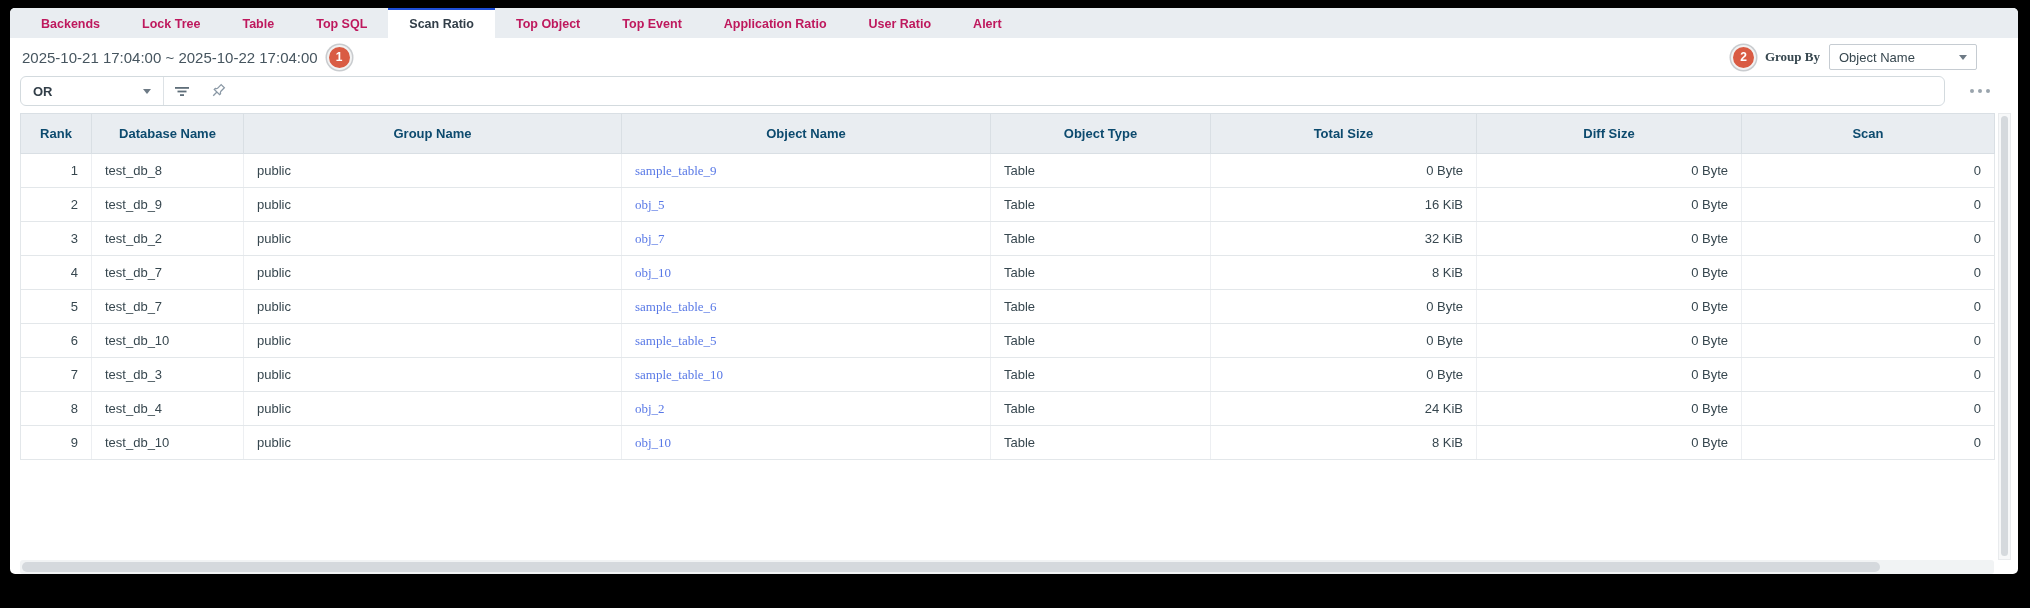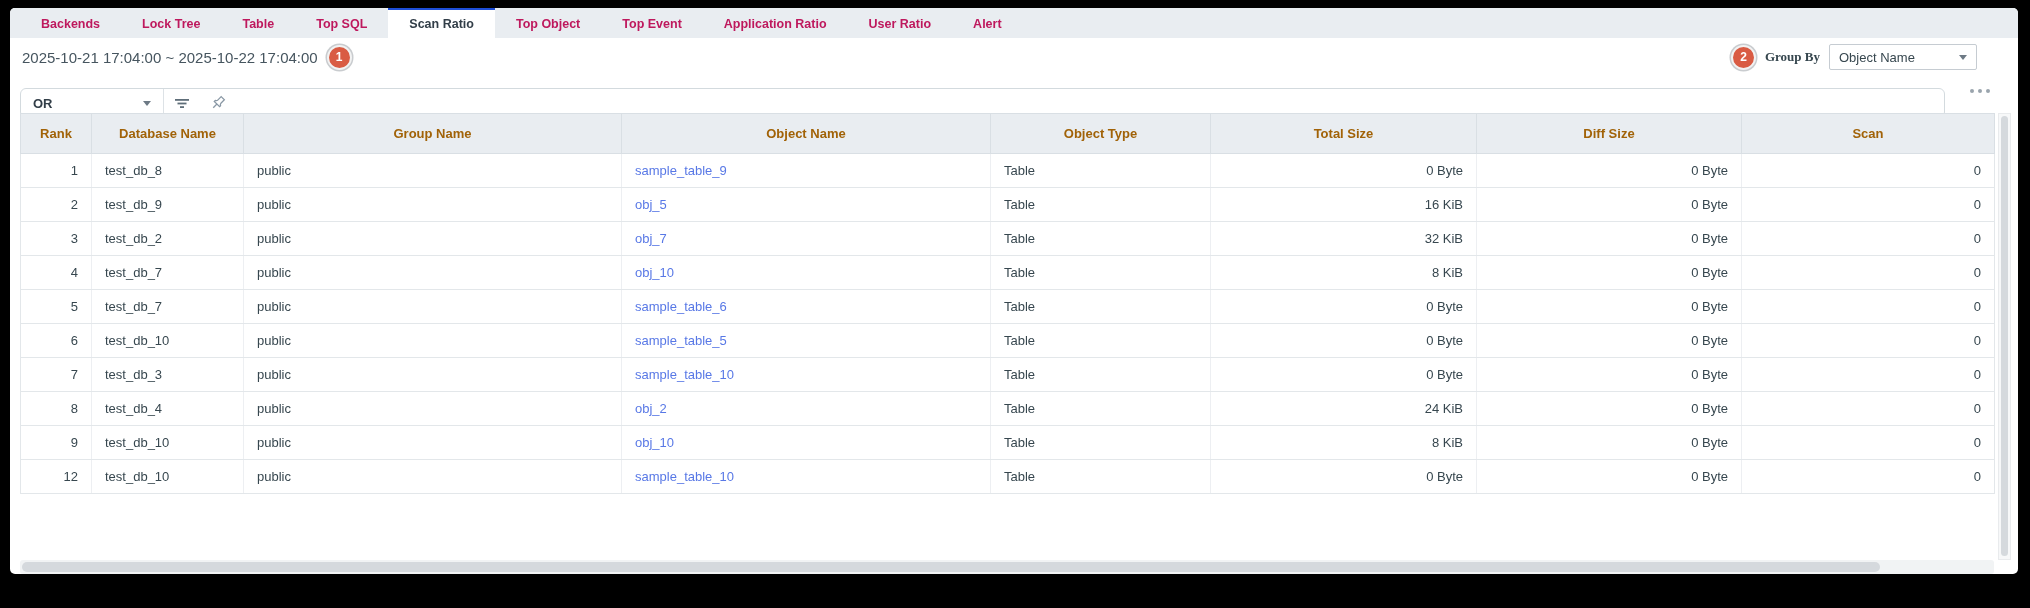--- a/index.html
+++ b/index.html
@@ -43,51 +43,51 @@
   }
   .caret{
     width:0;height:0;border-left:4px solid transparent;border-right:4px solid transparent;
     border-top:5px solid #6d7a85;display:inline-block;
   }
   
   .filter-row{position:absolute;left:0;top:68px;width:100%;height:30px;}
   .filter-box{
     position:absolute;left:10px;top:0;width:1925px;height:30px;
     border:1px solid #d3dade;border-radius:6px;background:#fff;
-    display:flex;box-sizing:border-box;margin-top:12px;
+    display:flex;box-sizing:border-box;
   }
   .op-select{
     width:142px;height:100%;display:flex;align-items:center;justify-content:space-between;
     padding:0 12px;box-sizing:border-box;font-size:13px;font-weight:700;color:#323e48;cursor:pointer;
   }
   .vsep{width:1px;height:100%;background:#dde2e6;}
   .icon-btn{display:flex;align-items:center;justify-content:center;width:36px;height:100%;cursor:pointer;}
   .filter-input{flex:1;height:100%;cursor:text;}
   .more{
     position:absolute;left:1948px;top:0;width:44px;height:30px;
     display:flex;align-items:center;justify-content:center;gap:4px;cursor:pointer;
   }
   .more i{width:4px;height:4px;border-radius:50%;background:#9aa4ad;}
   
   .table-wrap{position:absolute;left:10px;top:105px;}
   table{border-collapse:collapse;table-layout:fixed;width:1974px;font-size:13px;}
   thead th{
-    height:40px;background:#e9edf1;color:#a16207;font-weight:700;text-align:center;
+    height:40px;background:#e9edf1;color:#0c4a6e;font-weight:700;text-align:center;
     border:1px solid #d9dfe4;border-left:none;padding:0 8px;box-sizing:border-box;
   }
   thead th:first-child{border-left:1px solid #d9dfe4;}
   tbody td{
     height:34px;color:#37474f;background:#fff;
     border-right:1px solid #edeff2;border-bottom:1px solid #e3e7ea;
     padding:0 13px;box-sizing:border-box;overflow:hidden;white-space:nowrap;
   }
   tbody tr td:first-child{border-left:1px solid #e3e7ea;}
   tbody tr td:last-child{border-right:1px solid #e3e7ea;}
   td.r{text-align:right;}
-  a.link{color:#5878e6;text-decoration:none;cursor:pointer;}
+  a.link{color:#5878e6;text-decoration:none;cursor:pointer;font-family:Liberation Serif, serif;}
   
   .vscroll{
     position:absolute;left:1988px;top:105px;width:13px;height:447px;
     background:#f7f8f9;border:1px solid #e9ebed;box-sizing:border-box;
   }
   .vthumb{position:absolute;left:2px;top:2px;width:7px;height:440px;background:#d5d9dd;border-radius:4px;}
   .hscroll{
     position:absolute;left:10px;top:552px;width:1974px;height:14px;
     background:#f1f3f4;border-radius:3px;
   }
@@ -263,30 +263,20 @@
           <tr>
     <td class="r">9</td>
     <td>test_db_10</td>
     <td>public</td>
     <td><a class="link">obj_10</a></td>
     <td>Table</td>
     <td class="r">8 KiB</td>
     <td class="r">0 Byte</td>
     <td class="r">0</td>
   </tr>
-          <tr>
-    <td class="r">12</td>
-    <td>test_db_10</td>
-    <td>public</td>
-    <td><a class="link">sample_table_10</a></td>
-    <td>Table</td>
-    <td class="r">0 Byte</td>
-    <td class="r">0 Byte</td>
-    <td class="r">0</td>
-  </tr>
         </tbody>
     </table>
   </div>
 
   <div class="vscroll">
       <div class="vthumb"></div>
     </div>
   <div class="hscroll">
       <div class="hthumb"></div>
     </div>

